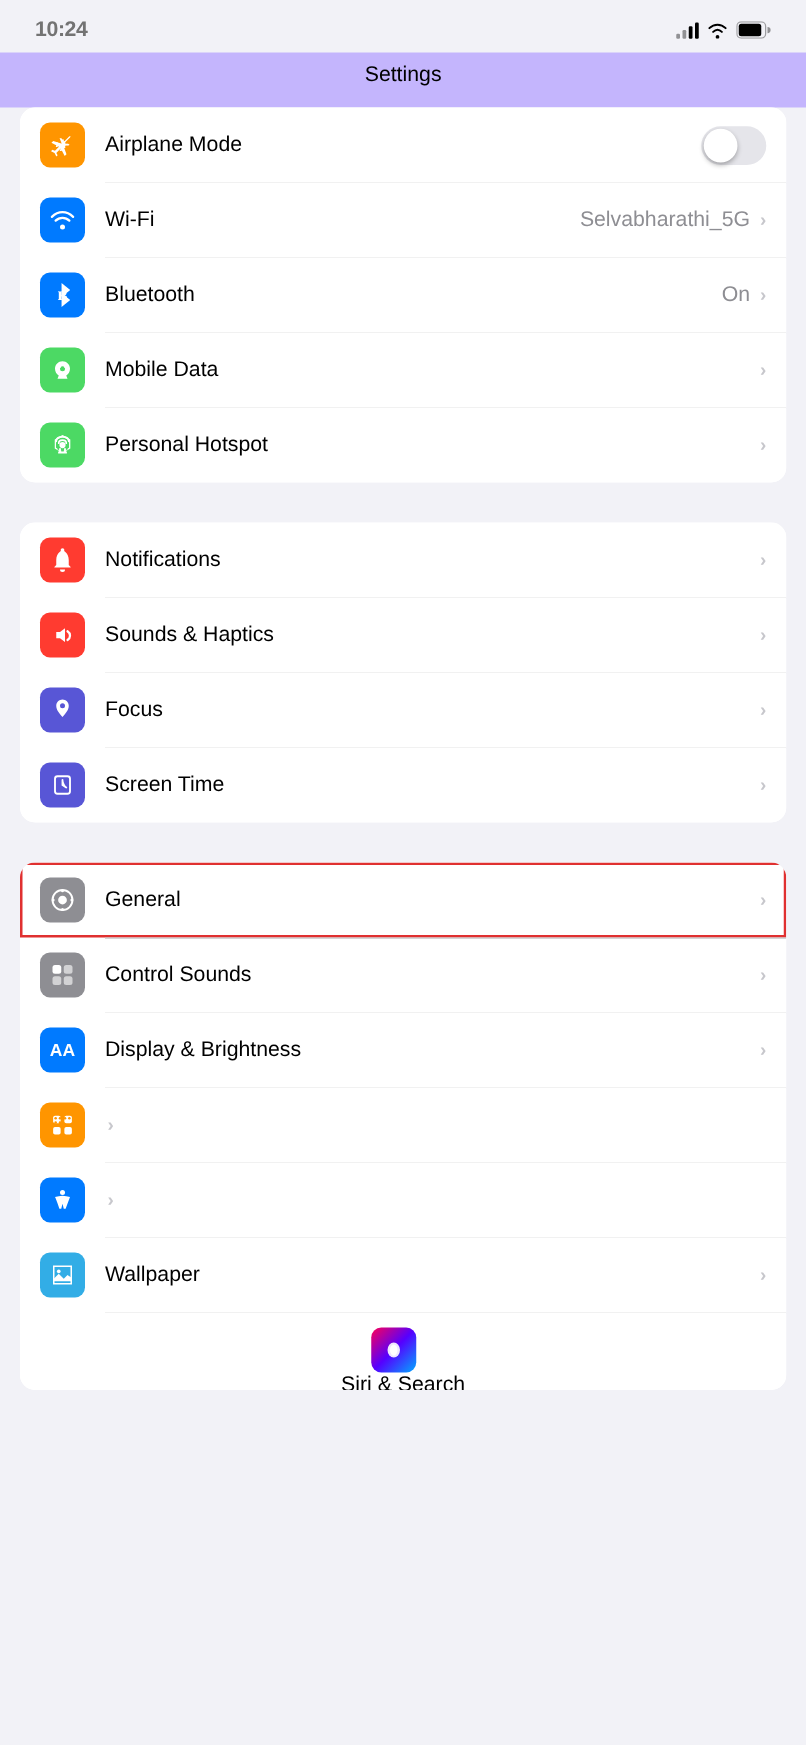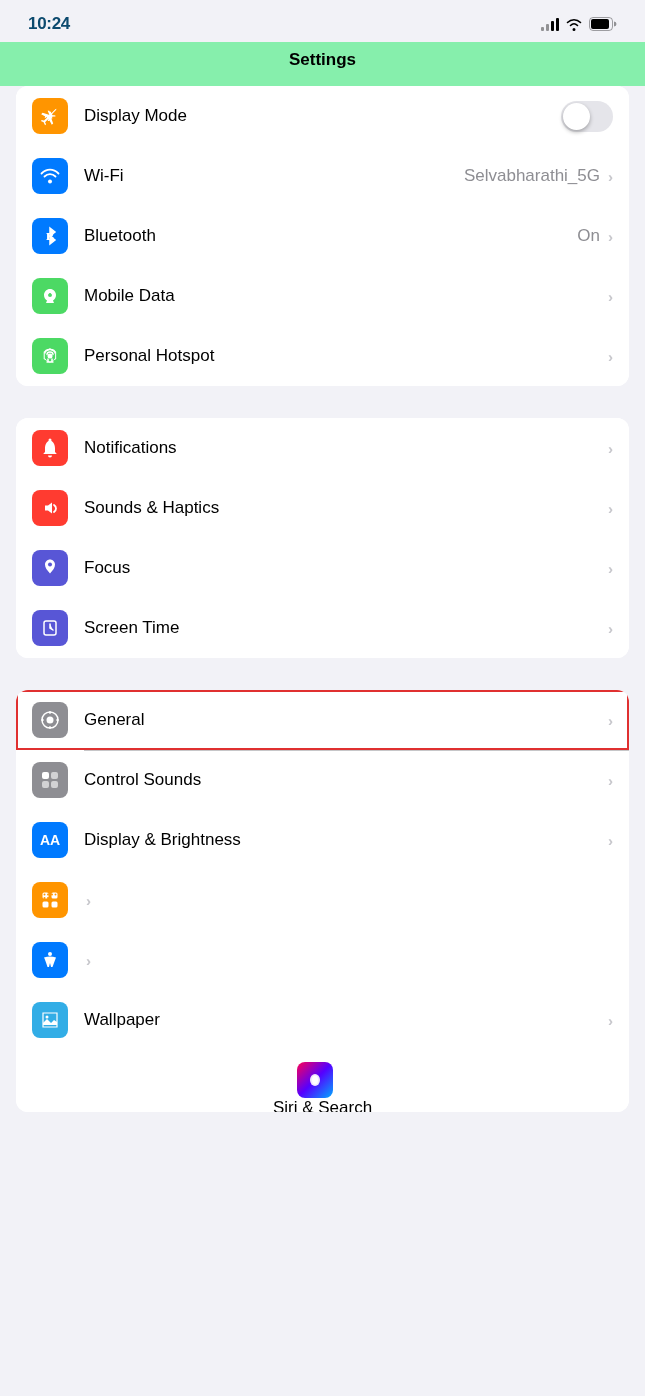--- a/index.html
+++ b/index.html
@@ -18,21 +18,21 @@
       display: flex;
       justify-content: space-between;
       align-items: center;
       padding: 14px 28px 8px 28px;
       background: #f2f2f7;
     }
 
     .status-time {
       font-size: 17px;
       font-weight: 700;
-      color: #0c4a6e;
+      color: #737373;
       letter-spacing: -0.3px;
     }
 
     .status-icons {
       display: flex;
       align-items: center;
       gap: 6px;
     }
 
     .signal-bars {
@@ -45,24 +45,24 @@
     .signal-bar {
       width: 3px;
       background: #000;
       border-radius: 1px;
     }
 
     
     .page-title {
       text-align: center;
       font-size: 17px;
-      font-weight: 700;
+      font-weight: 400;
       color: #000;
       padding: 8px 0 16px 0;
-      background: #86efac;
+      background: #c4b5fd;
     }
 
     
     .settings-group {
       background: #fff;
       border-radius: 12px;
       margin: 0 16px 32px 16px;
       overflow: hidden;
     }
 
@@ -185,21 +185,21 @@
 
 <div class="settings-group">
 
   <div class="settings-row">
     <div class="icon-wrap" style="background:#ff9500;">
       <svg width="22" height="22" viewBox="0 0 22 22" fill="white">
         <path d="M11 1.5c-.6 0-1 .4-1 1v8L3.5 14v2l6.5-2v4.5L8 19.5V21l3-1 3 1v-1.5L12 19V14l6.5 2v-2L11 10.5v-8c0-.6-.4-1-1-1z" transform="rotate(45,11,11)"></path>
         <text x="11" y="16" text-anchor="middle" font-size="14" font-weight="bold" fill="white">✈</text>
       </svg>
     </div>
-    <span class="row-label">Display Mode</span>
+    <span class="row-label">Airplane Mode</span>
     <div class="toggle">
       <div class="toggle-thumb"></div>
     </div>
   </div>
 
   <div class="settings-row">
     <div class="icon-wrap" style="background:#007aff;">
       <svg width="22" height="22" viewBox="0 0 22 22" fill="white">
         <circle cx="11" cy="16.5" r="2" fill="white"></circle>
         <path d="M5.5 11.5C7 10 9 9.2 11 9.2s4 .8 5.5 2.3" stroke="white" stroke-width="1.8" stroke-linecap="round" fill="none"></path>

